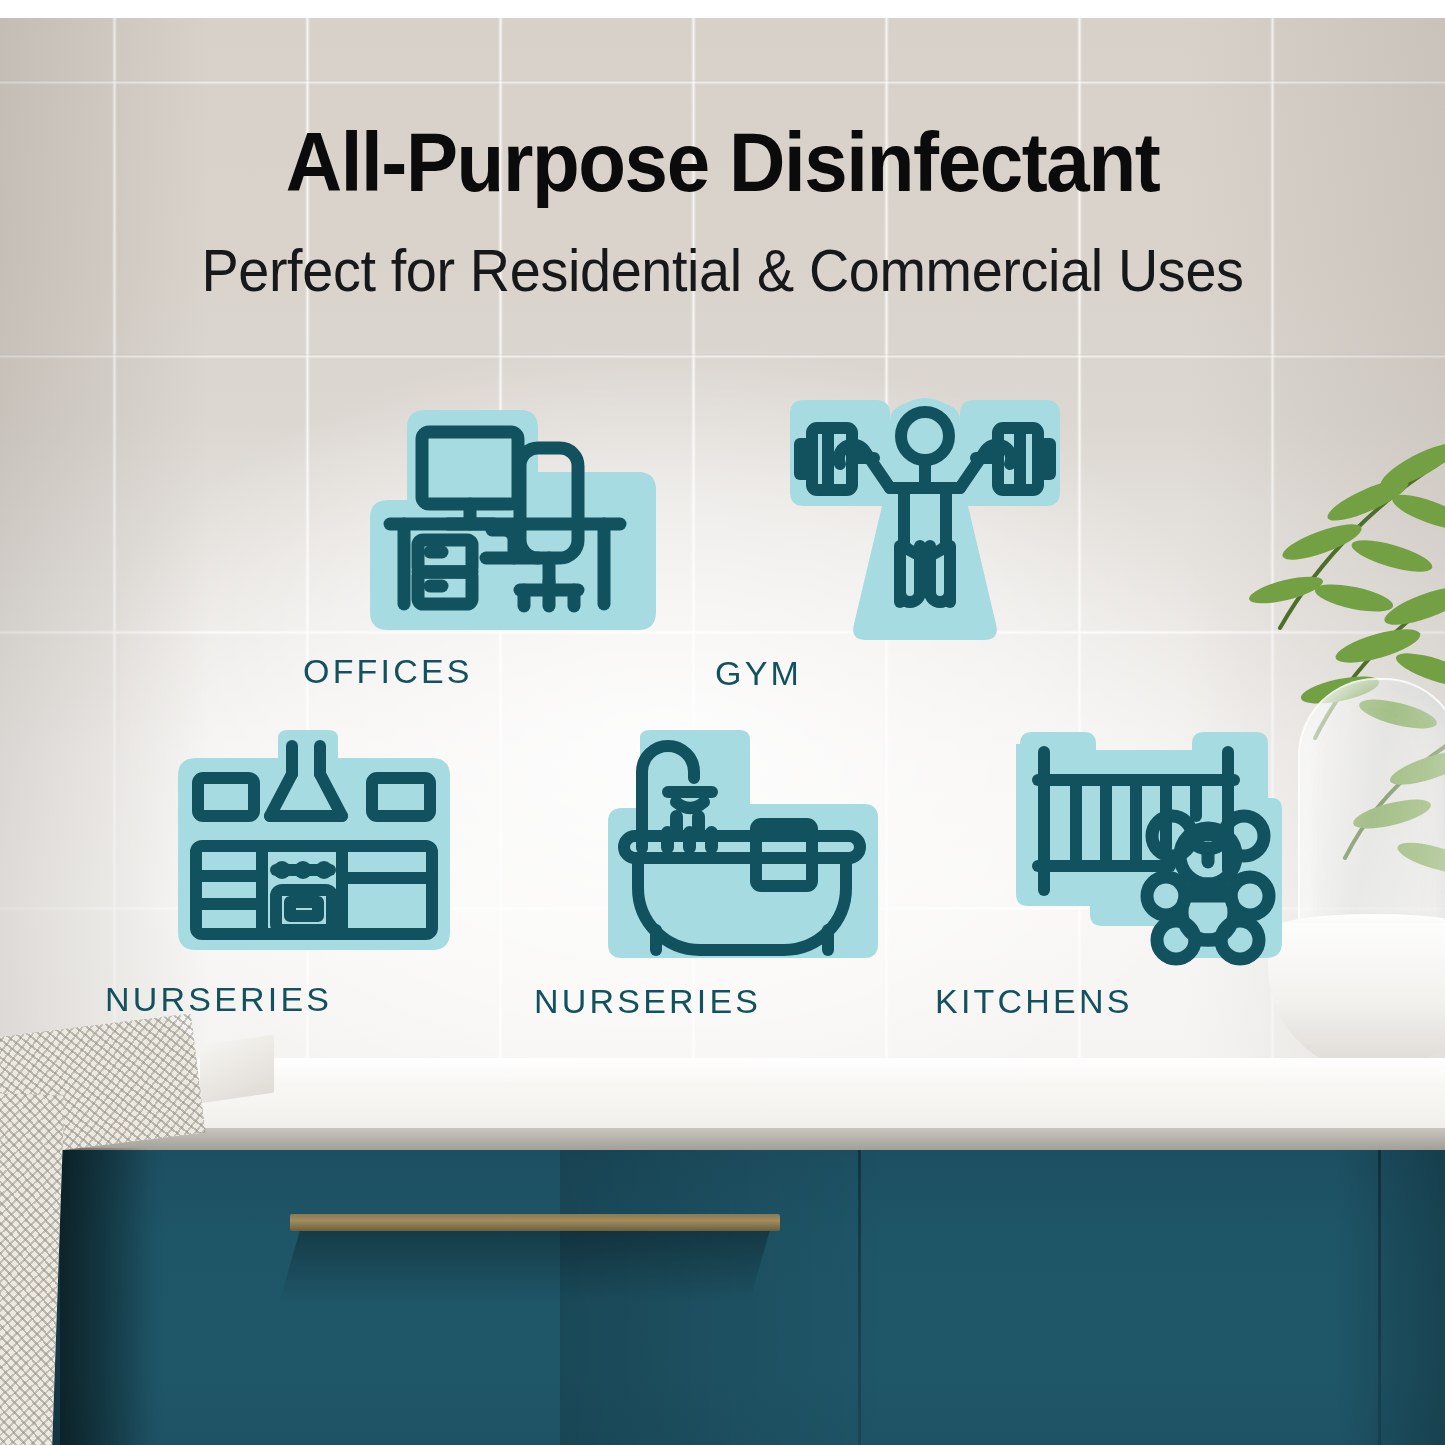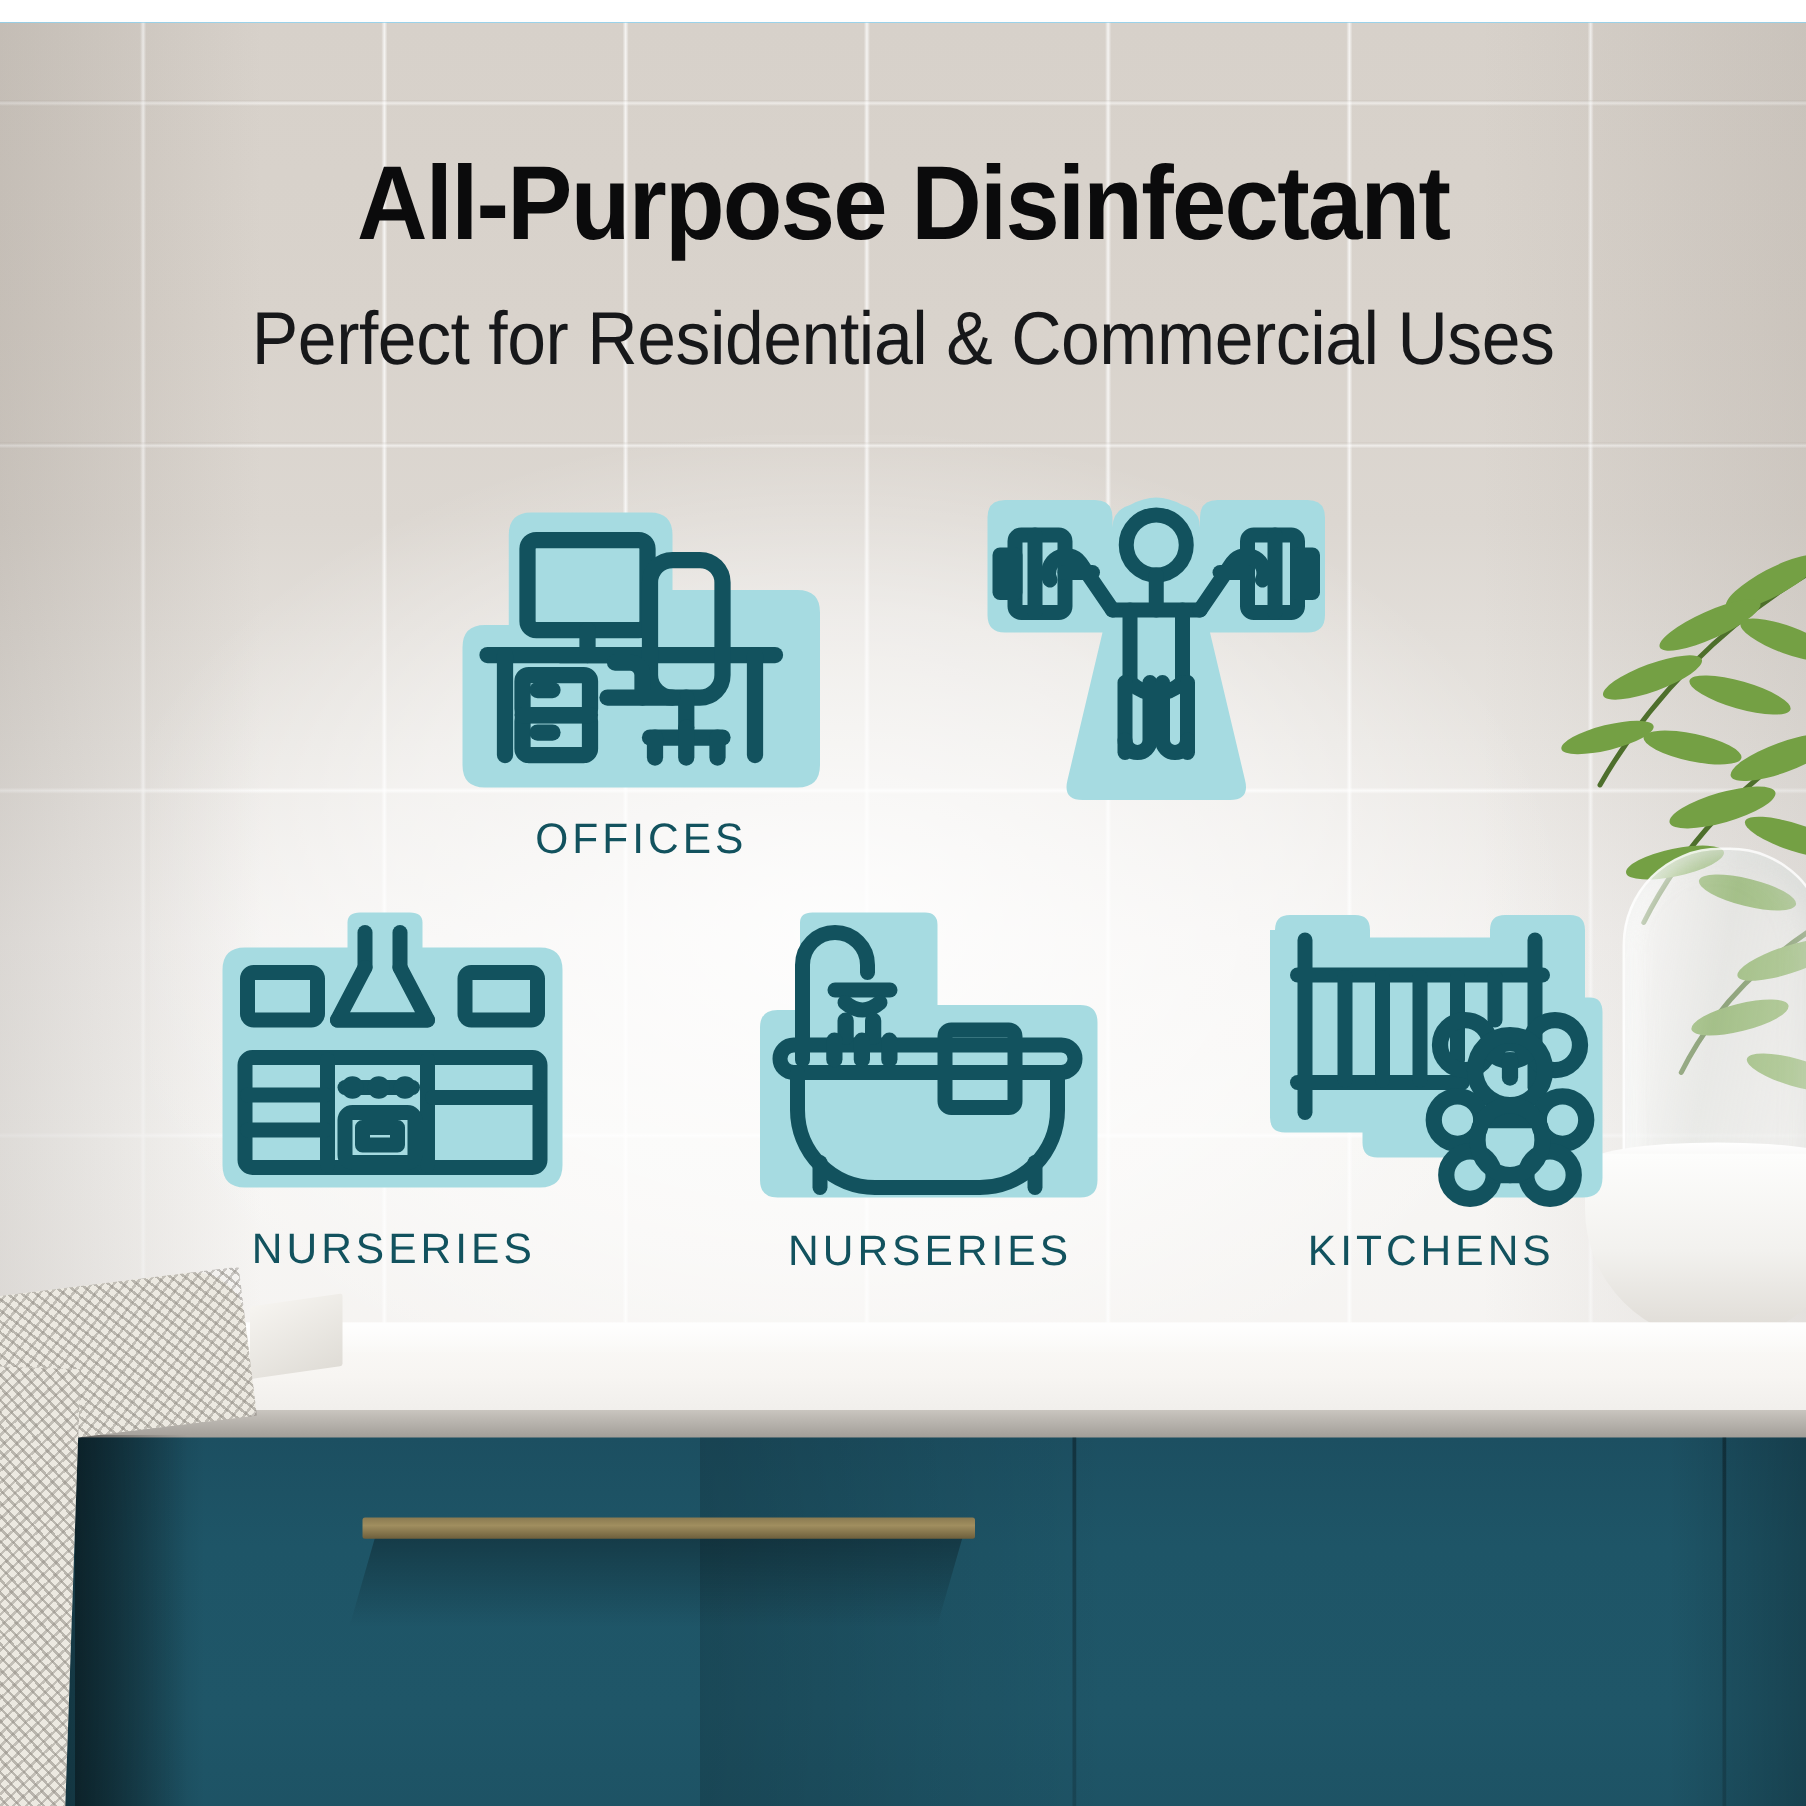--- a/index.html
+++ b/index.html
@@ -49,21 +49,21 @@
     font-size:60px;font-weight:400;letter-spacing:-.4px;color:#17181a;
     font-family:"Liberation Sans", sans-serif;
     transform:scaleX(.93);transform-origin:50% 50%;
     white-space:nowrap;
   }
 
   
   .tile{position:absolute;}
   .tile svg{display:block;overflow:visible;}
   .cap{
-    position:absolute;width:420px;text-align:center;
+    position:absolute;width:420px;text-align:left;
     font-size:34px;font-weight:500;letter-spacing:3.2px;color:#12525e;
     font-family:"Liberation Sans", sans-serif;white-space:nowrap;
   }
 
   
   .counter-top{
     position:absolute;left:40px;top:1040px;width:1405px;height:78px;
     background:linear-gradient(180deg,#fbfaf8 0%,#f7f5f2 55%,#efedea 100%);
     box-shadow:0 2px 0 rgba(0,0,0,.04);
   }
@@ -268,20 +268,21 @@
         <rect x="40" y="32" width="40" height="62" rx="5"></rect>
         <path d="M56 32 V94"></path>
         <path d="M28 48 h12 v30 h-12 z"></path>
         <path d="M80 62 h22"></path>
         <rect x="226" y="32" width="40" height="62" rx="5"></rect>
         <path d="M248 32 V94"></path>
         <path d="M266 48 h12 v30 h-12 z"></path>
         <path d="M204 62 h22"></path>
       </g>
     </svg>
+    <div class="cap" style="left:-57px;top:258px">GYM</div>
   </div>
 
   <div class="tile" style="left:170px;top:712px">
     <svg width="290" height="238" viewBox="0 0 290 238">
       <path d="M108 8 Q108 0 118 0 H158 Q168 0 168 8 V28 H262 Q280 28 280 46 V202 Q280 220 262 220 H26 Q8 220 8 202 V46 Q8 28 26 28 H108 Z" fill="#a6dbe1"></path>
       <g fill="none" stroke="#12525e" stroke-width="12" stroke-linecap="round" stroke-linejoin="round">
         <rect x="28" y="48" width="56" height="38" rx="5"></rect>
         <rect x="202" y="48" width="58" height="38" rx="5"></rect>
         <path d="M122 44 V16"></path>
         <path d="M150 44 V16"></path>

